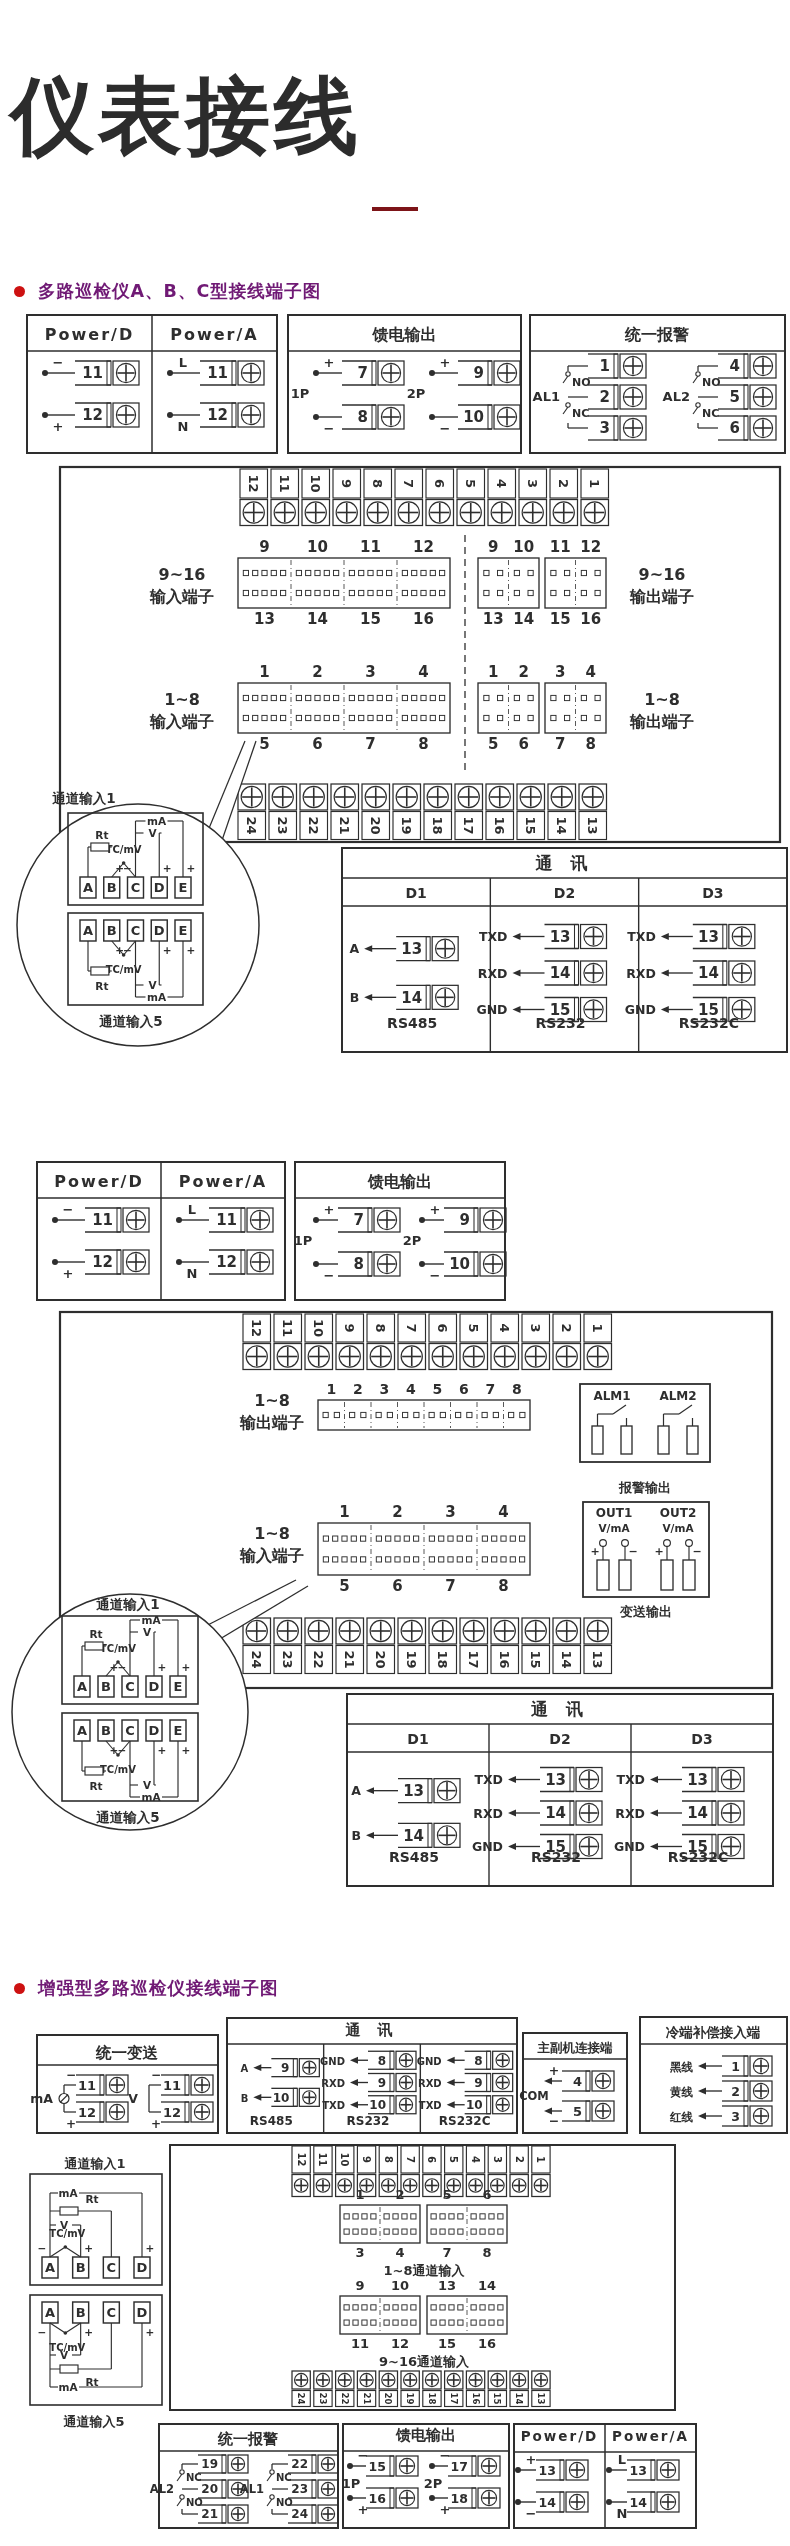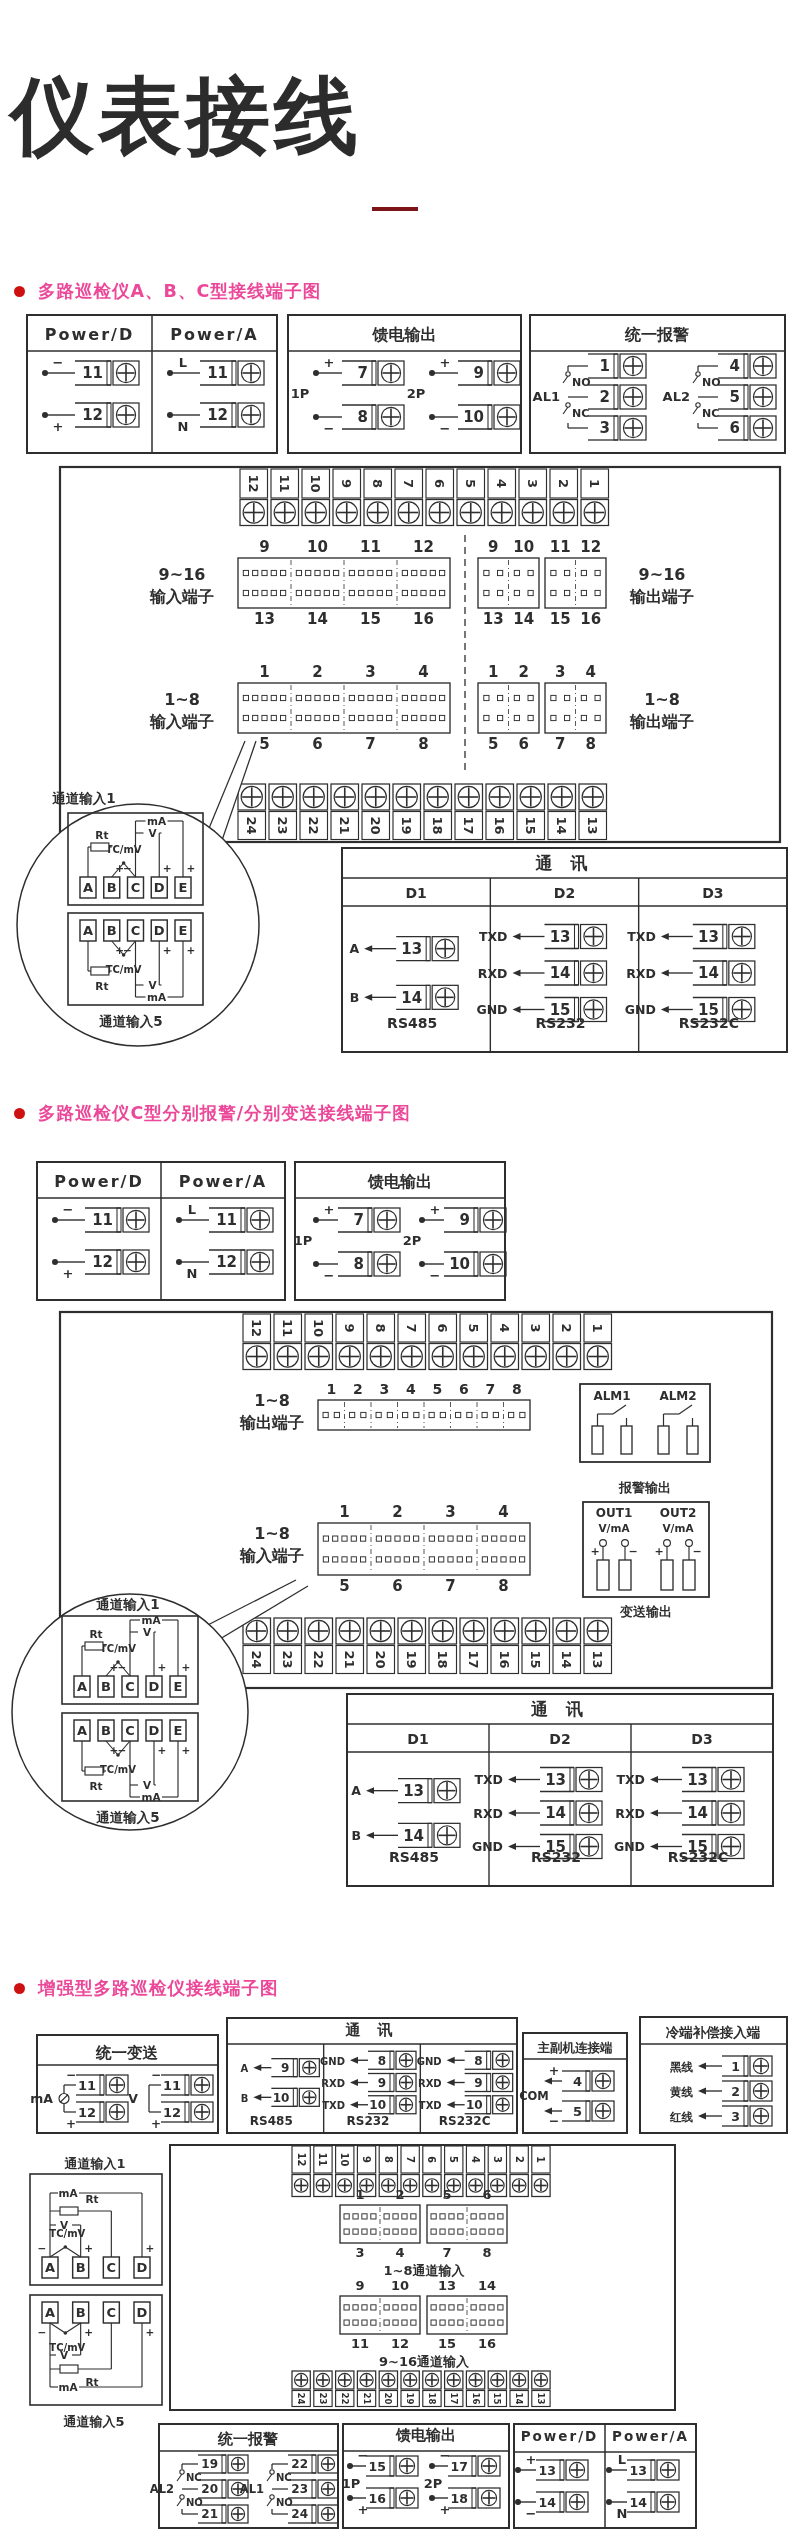--- a/index.html
+++ b/index.html
@@ -3,37 +3,33 @@
 <meta charset="utf-8">
 <style>
   html,body{margin:0;padding:0;}
   body{background:#ffffff;font-family:"DejaVu Sans","Liberation Sans",sans-serif;}
   .page{position:relative;width:790px;height:2546px;background:#ffffff;overflow:hidden;}
   .title{position:absolute;top:50px;left:0;width:790px;text-align:left;
          font-size:84px;font-weight:900;letter-spacing:4px;color:#2c2c2c;margin:10px;}
   .title-underline{position:absolute;top:207px;left:50%;margin-left:-23px;width:46px;height:4px;background:#7d1418;}
   .bullet-heading{position:absolute;left:14px;display:flex;align-items:center;gap:13px;}
   .bullet-dot{width:11px;height:11px;border-radius:50%;background:#cd1111;flex:0 0 auto;}
-  .bullet-text{font-size:17.5px;font-weight:bold;color:#ec4899;letter-spacing:1px;}
+  .bullet-text{font-size:17.5px;font-weight:bold;color:#701a75;letter-spacing:1px;}
   #diagram{position:absolute;left:0;top:0;}
 </style>
 </head>
 <body>
 
 <div class="page">
   <h1 class="title">仪表接线</h1>
   <div class="title-underline"></div>
 
   <div class="bullet-heading" style="top:279px">
     <span class="bullet-dot"></span>
     <span class="bullet-text">多路巡检仪A、B、C型接线端子图</span>
-  </div>
-  <div class="bullet-heading" style="top:1101px">
-    <span class="bullet-dot"></span>
-    <span class="bullet-text">多路巡检仪C型分别报警/分别变送接线端子图</span>
   </div>
   <div class="bullet-heading" style="top:1976px">
     <span class="bullet-dot"></span>
     <span class="bullet-text">增强型多路巡检仪接线端子图</span>
   </div>
 
   <svg id="diagram" width="790" height="2546" viewBox="0 0 790 2546">
       <g>
         <rect x="27" y="315" width="250" height="138" stroke="#2e2e2e" stroke-width="2" fill="none"></rect>
         <line x1="27" y1="351" x2="277" y2="351" stroke="#2e2e2e" stroke-width="1.5"></line>

